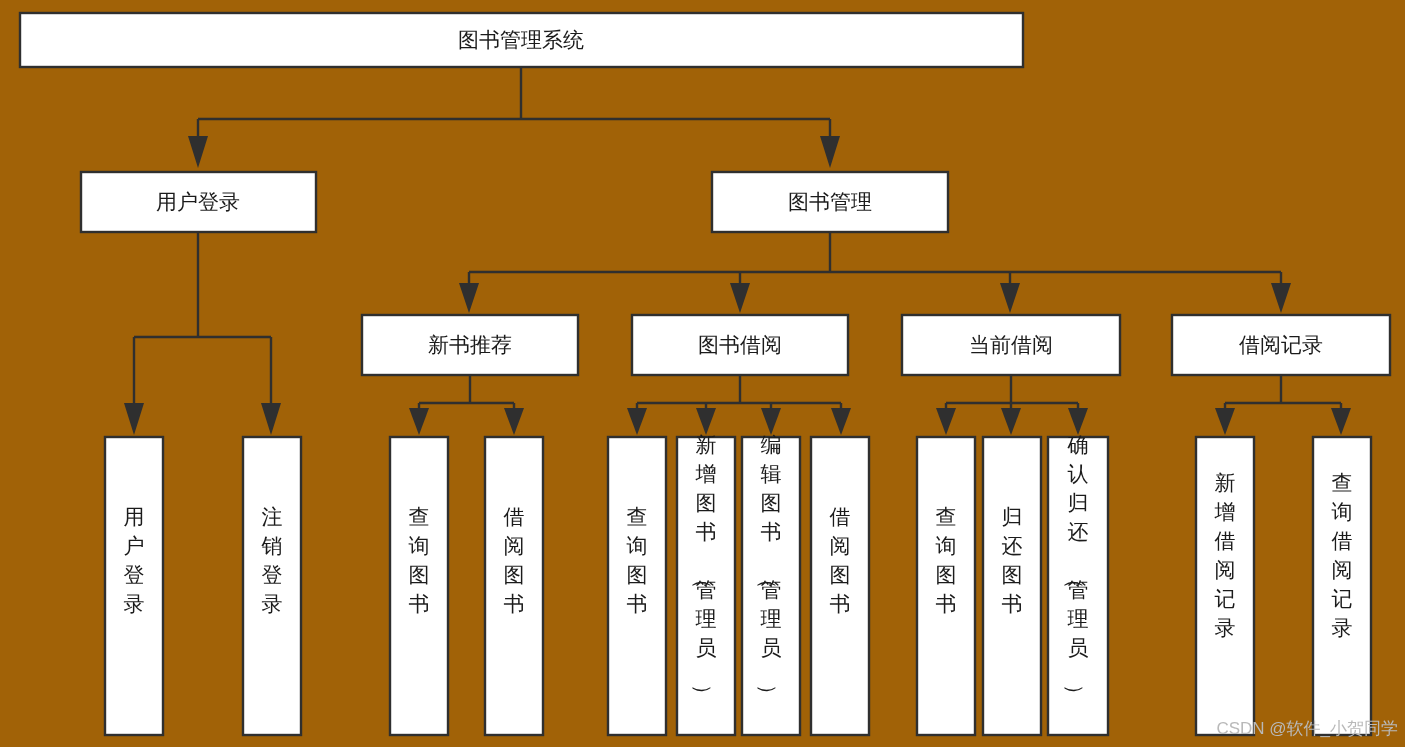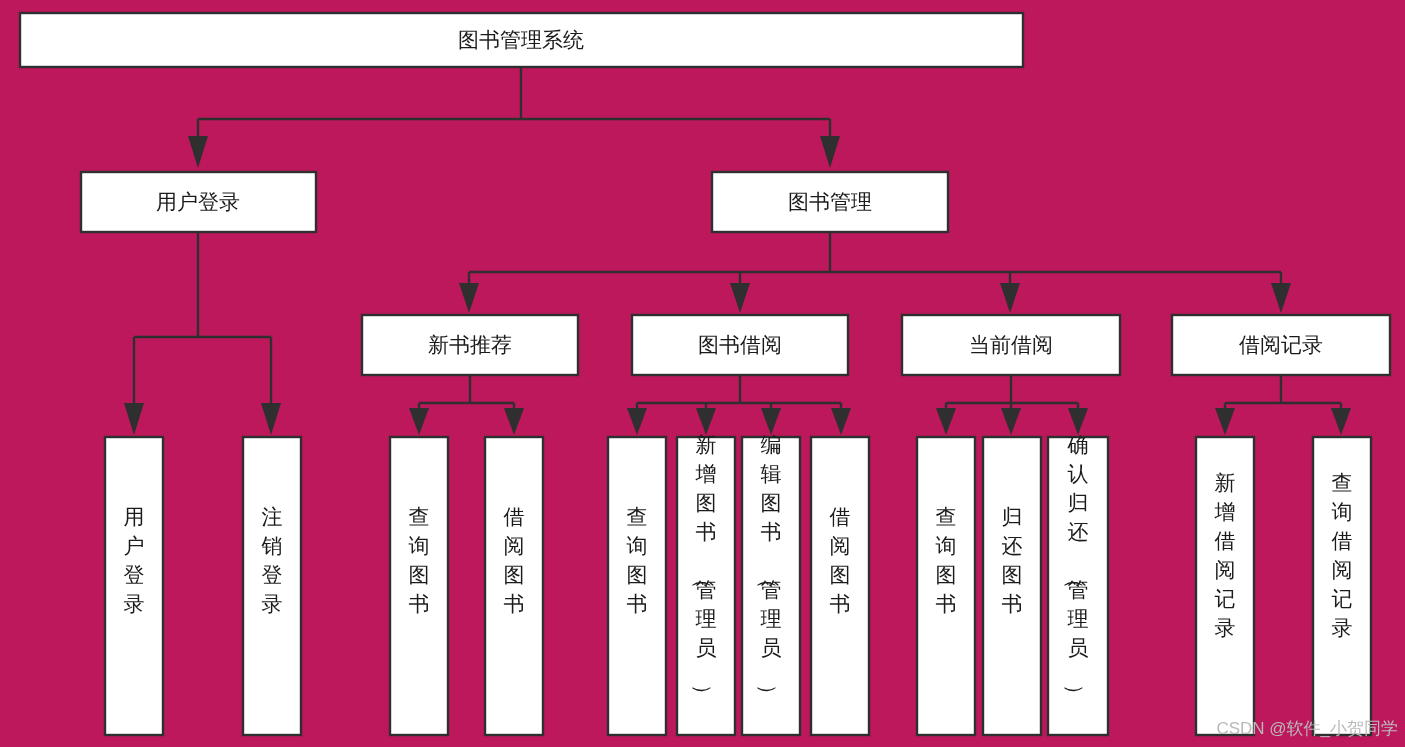--- a/index.html
+++ b/index.html
@@ -10,21 +10,21 @@
   body {
     width: 1405px;
     height: 747px;
     font-family: "Liberation Sans", "DejaVu Sans", sans-serif;
     overflow: hidden;
   }
   #diagram-root {
     position: relative;
     width: 1405px;
     height: 747px;
-    background: #be185d;
+    background: #a16207;
   }
   #diagram-svg {
     position: absolute;
     top: 0;
     left: 0;
     width: 1405px;
     height: 747px;
     display: block;
   }
   .node-box {

